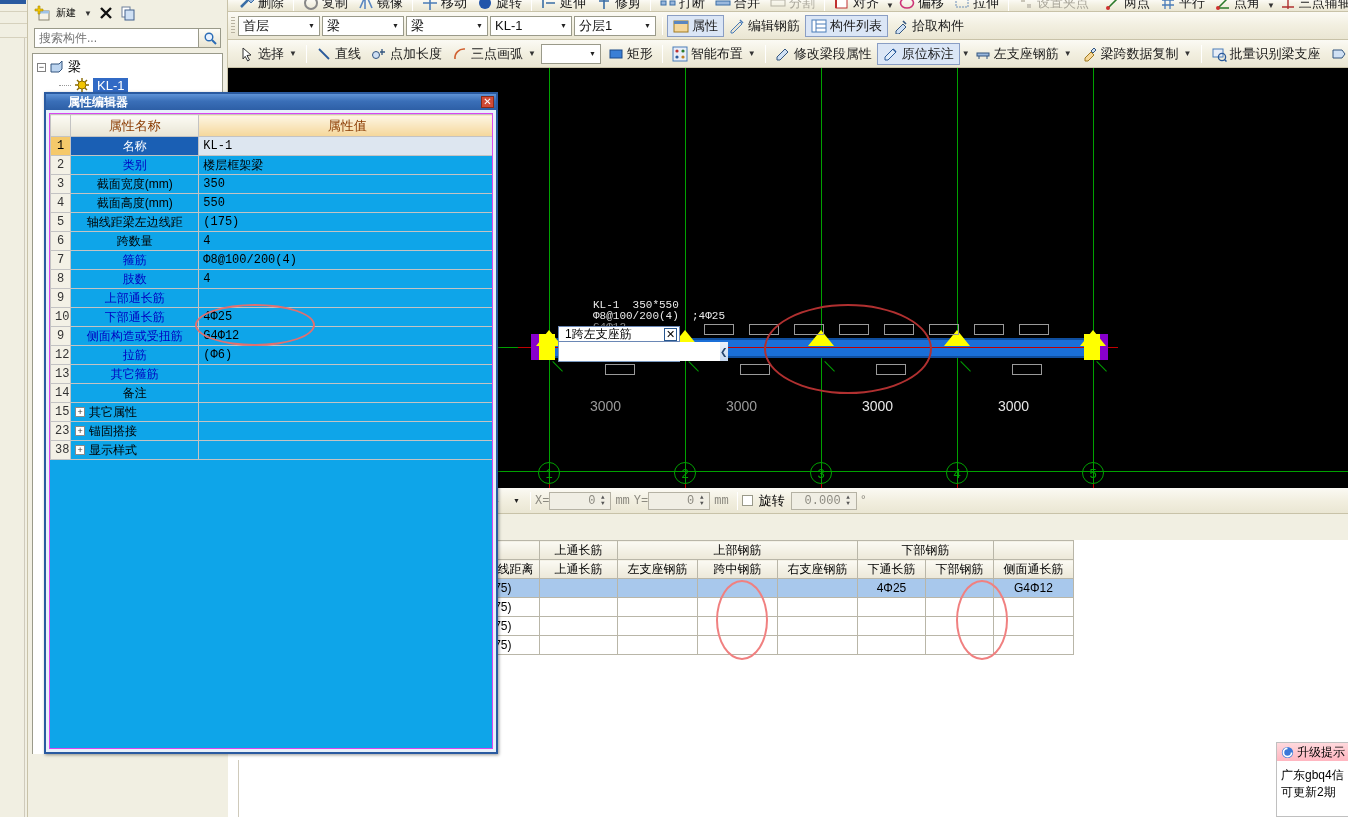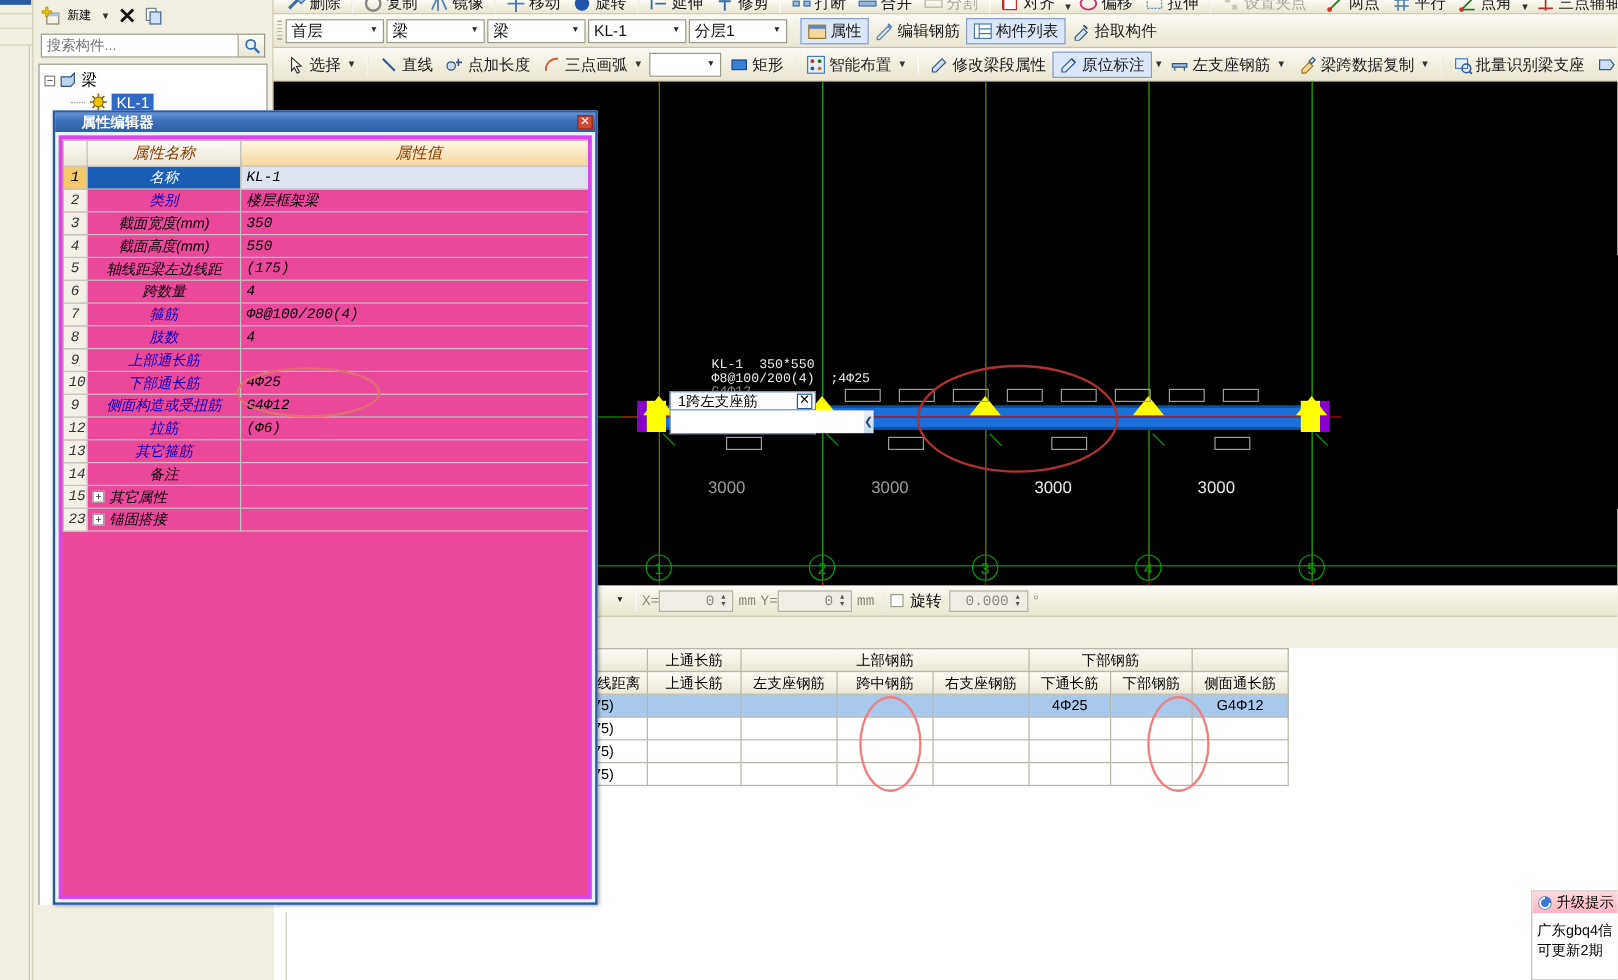--- a/index.html
+++ b/index.html
@@ -240,21 +240,21 @@
     padding: 0 2px 0 6px;
   }
   #prop-title .t { color: #fff; font-size: 12px; font-weight: bold; margin-left: 16px; }
   #prop-close {
     width: 13px; height: 12px; background: #d04a36; border: 1px solid #8a2a18;
     color: #fff; font-size: 10px; line-height: 10px; text-align: center;
     font-weight: bold;
   }
   #prop-body {
     position: absolute; left: 3px; top: 19px; right: 3px; bottom: 3px;
-    background: #ec4899; border: 3px solid #d946ef; overflow: hidden; font-style: italic;
+    background: #0ea5e9; border: 1px solid #d946ef; overflow: hidden;
   }
   table.props { border-collapse: collapse; table-layout: fixed; width: 446px; }
   table.props td, table.props th {
     border: 1px solid #c3c3c3; height: 19px; font-size: 12px; padding: 0 4px;
     font-weight: normal; white-space: nowrap;
   }
   table.props th {
     background: linear-gradient(180deg,#fdf6e4,#f5d79a);
     color: #8a3a00; text-align: center; height: 22px; font-size: 13px;
   }
@@ -996,20 +996,25 @@
             <tr>
               <td class="pnum">15</td>
               <td class="pname grp"><span class="expbox">+</span>其它属性</td>
               <td class="pval"></td>
             </tr>
             <tr>
               <td class="pnum">23</td>
               <td class="pname grp"><span class="expbox">+</span>锚固搭接</td>
               <td class="pval"></td>
             </tr>
+            <tr>
+              <td class="pnum">38</td>
+              <td class="pname grp"><span class="expbox">+</span>显示样式</td>
+              <td class="pval"></td>
+            </tr>
           </tbody>
       </table>
 
       <div class="ellipse-pink" style="left:145px;top:190px;width:120px;height:42px;border-color:#e07070;z-index:5"></div>
     </div>
   </div>
 
   <div id="notify">
     <div id="notify-title">
       <span class="ic" style="width:13px;height:13px">

